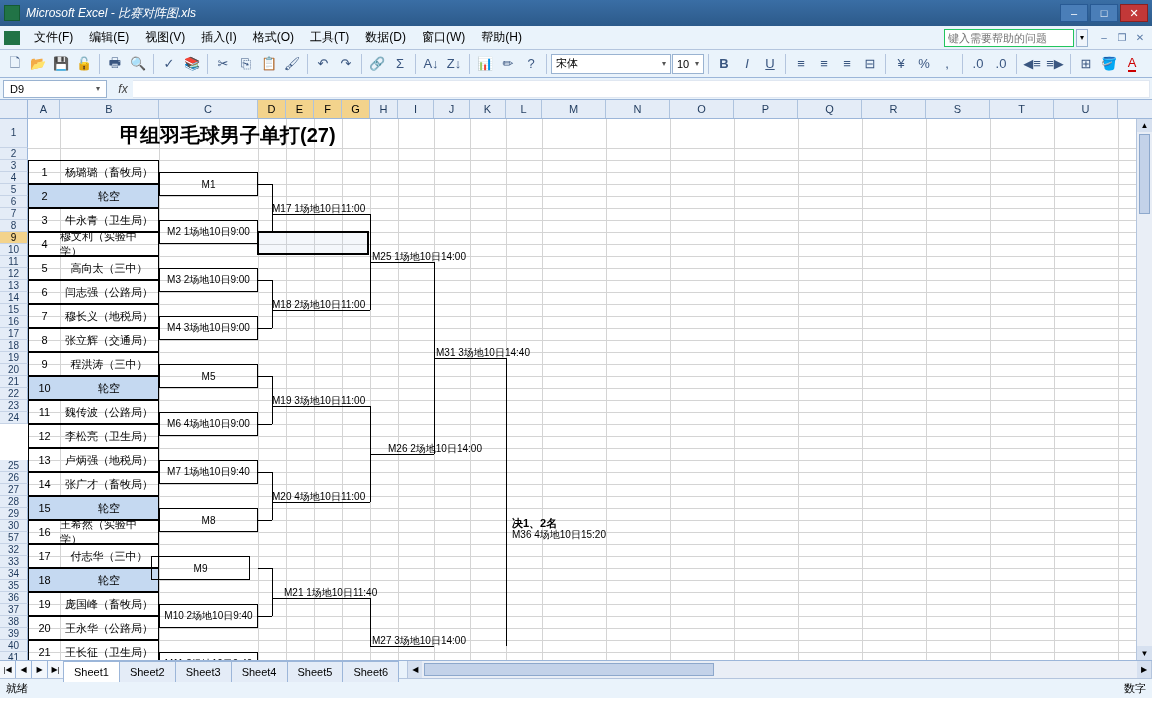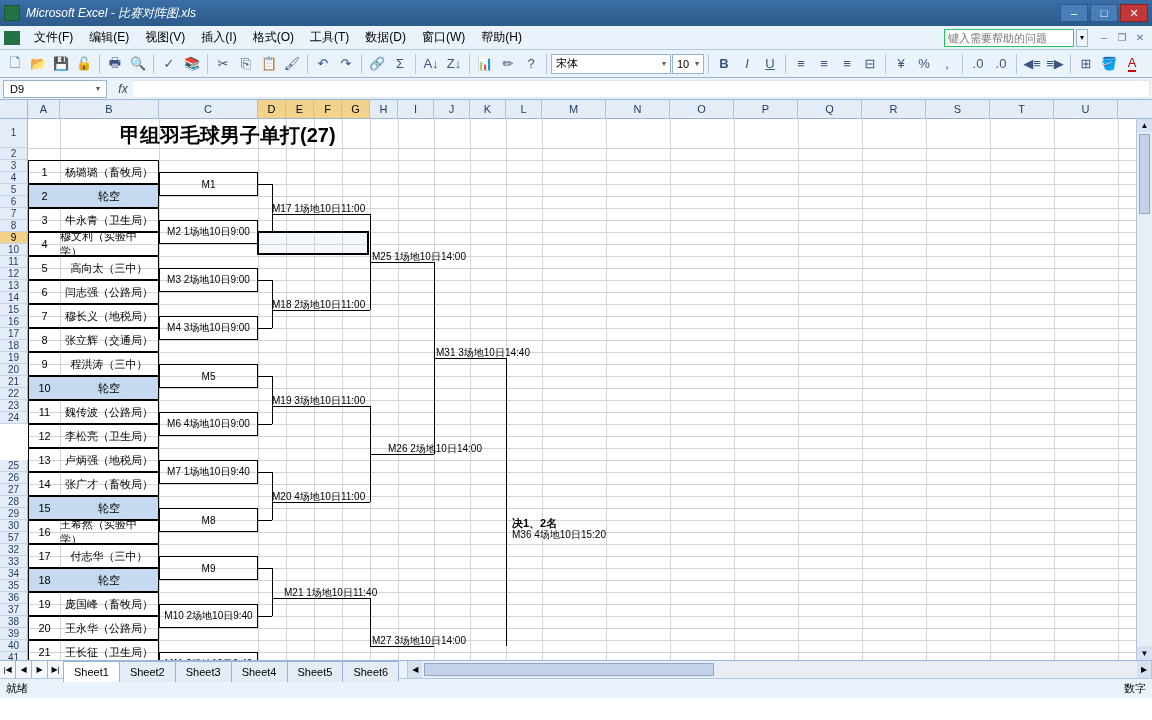--- a/index.html
+++ b/index.html
@@ -372,21 +372,21 @@
       <div class="seed-cell" style="left: 0px; top: 522px; width: 32px; height: 24px;">21</div>
       <div class="name-cell" style="left: 32px; top: 522px; width: 99px; height: 24px;">王长征（卫生局）</div>
       <div class="match-cell" style="left: 131px; top: 54px; width: 99px; height: 24px;">M1</div>
       <div class="match-cell" style="left: 131px; top: 102px; width: 99px; height: 24px;">M2 1场地10日9:00</div>
       <div class="match-cell" style="left: 131px; top: 150px; width: 99px; height: 24px;">M3 2场地10日9:00</div>
       <div class="match-cell" style="left: 131px; top: 198px; width: 99px; height: 24px;">M4 3场地10日9:00</div>
       <div class="match-cell" style="left: 131px; top: 246px; width: 99px; height: 24px;">M5</div>
       <div class="match-cell" style="left: 131px; top: 294px; width: 99px; height: 24px;">M6 4场地10日9:00</div>
       <div class="match-cell" style="left: 131px; top: 342px; width: 99px; height: 24px;">M7 1场地10日9:40</div>
       <div class="match-cell" style="left: 131px; top: 390px; width: 99px; height: 24px;">M8</div>
-      <div class="match-cell" style="left: 131px; top: 438px; width: 99px; height: 24px;">M9</div>
+      <div class="match-cell" style="left: 123px; top: 438px; width: 99px; height: 24px;">M9</div>
       <div class="match-cell" style="left: 131px; top: 486px; width: 99px; height: 24px;">M10 2场地10日9:40</div>
       <div class="match-cell" style="left: 131px; top: 534px; width: 99px; height: 24px;">M11 3场地10日9:40</div>
       <div class="line-h" style="left: 230px; top: 66px; width: 14px;"></div>
       <div class="line-h" style="left: 230px; top: 114px; width: 14px;"></div>
       <div class="line-v" style="left: 244px; top: 66px; height: 48px;"></div>
       <div class="line-h" style="left: 244px; top: 96px; width: 98px;"></div>
       <div class="txt-cell" style="left: 244px; top: 84px;">M17 1场地10日11:00</div>
       <div class="line-h" style="left: 230px; top: 162px; width: 14px;"></div>
       <div class="line-h" style="left: 230px; top: 210px; width: 14px;"></div>
       <div class="line-v" style="left: 244px; top: 162px; height: 48px;"></div>

